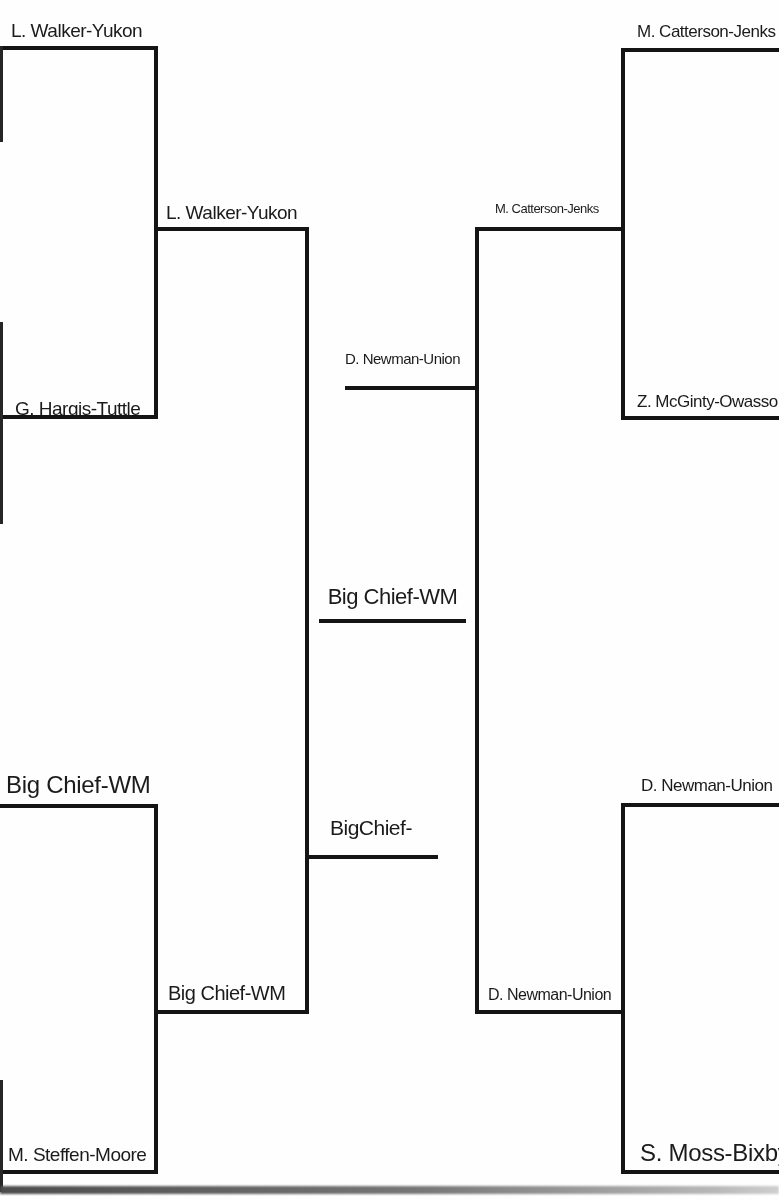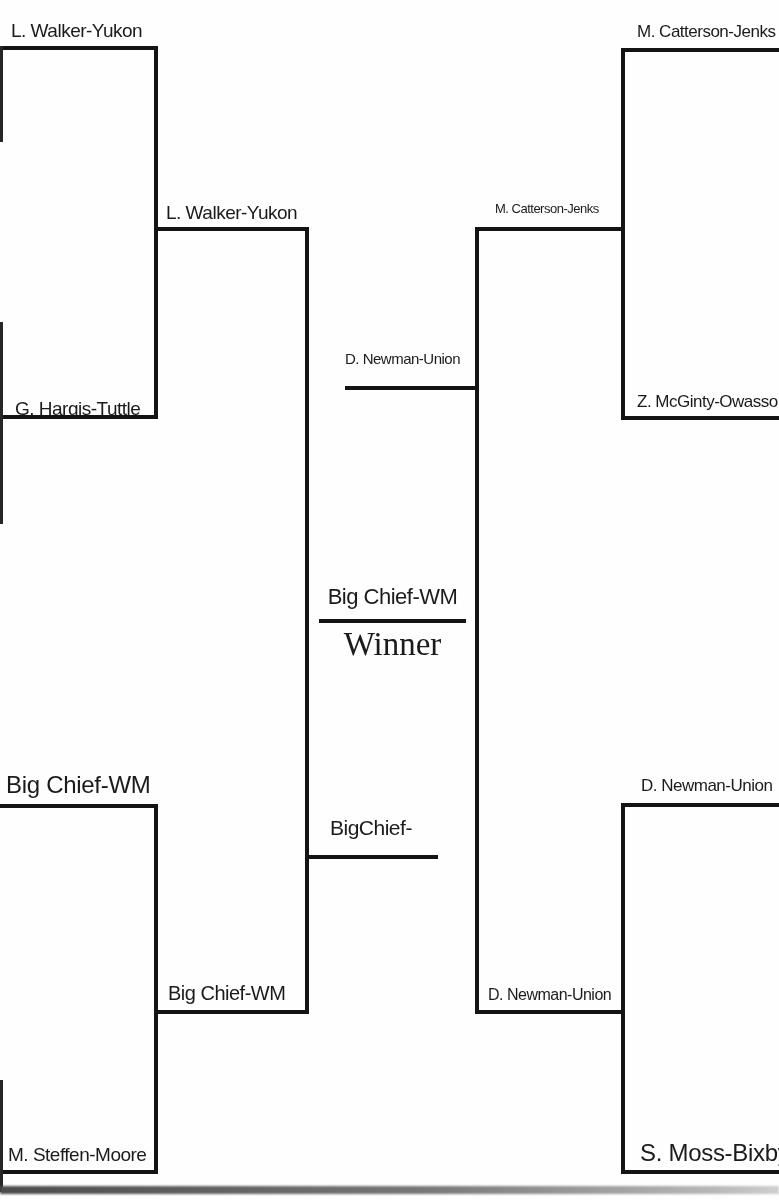--- a/index.html
+++ b/index.html
@@ -71,21 +71,20 @@
   <div class="lbl fs20" style="left:168px;top:982px;">Big Chief-WM</div>
   <div class="hline" style="left:155px;top:1010px;width:154px;"></div>
 
   <div class="vline" style="left:305px;top:227px;height:787px;"></div>
 
   <div class="lbl fs21" style="left:330px;top:816px;">BigChief-</div>
   <div class="hline" style="left:307px;top:855px;width:131px;"></div>
 
   <div class="lbl fs22 center" style="left:319px;top:585px;width:147px;">Big Chief-WM</div>
   <div class="hline" style="left:319px;top:619px;width:147px;"></div>
-  <div class="lbl winner-caption center" style="left:319px;top:626px;width:147px;">Winner</div>
 
   <div class="lbl fs15" style="left:345px;top:351px;">D. Newman-Union</div>
   <div class="hline" style="left:345px;top:386px;width:132px;"></div>
 
   <div class="vline" style="left:475px;top:227px;height:787px;"></div>
 
   <div class="lbl fs17" style="left:637px;top:22px;">M. Catterson-Jenks</div>
   <div class="hline" style="left:621px;top:48px;width:158px;"></div>
 
   <div class="lbl fs17" style="left:637px;top:392px;">Z. McGinty-Owasso</div>

